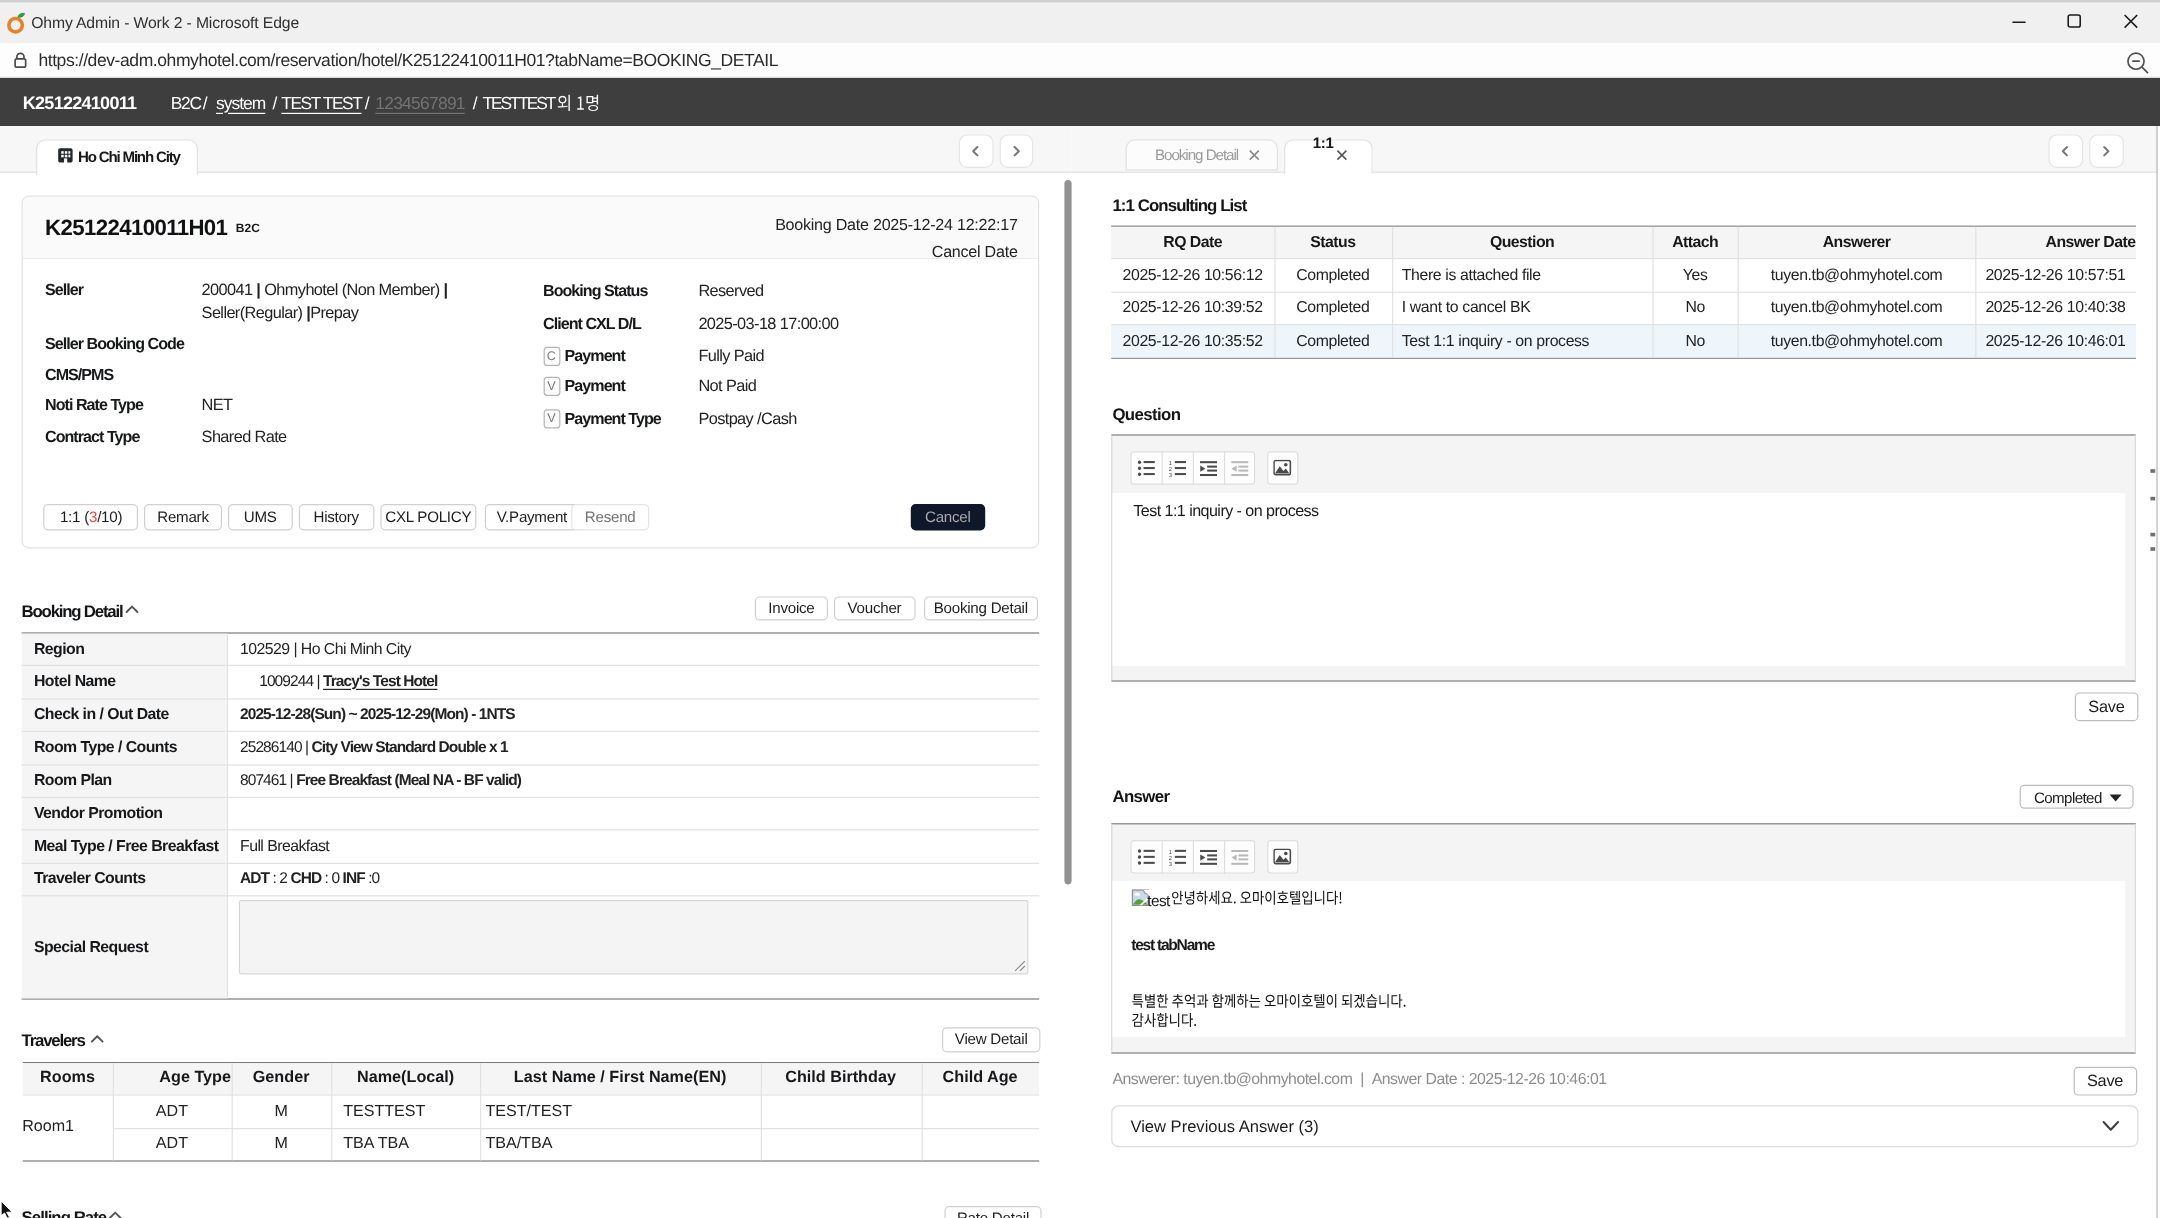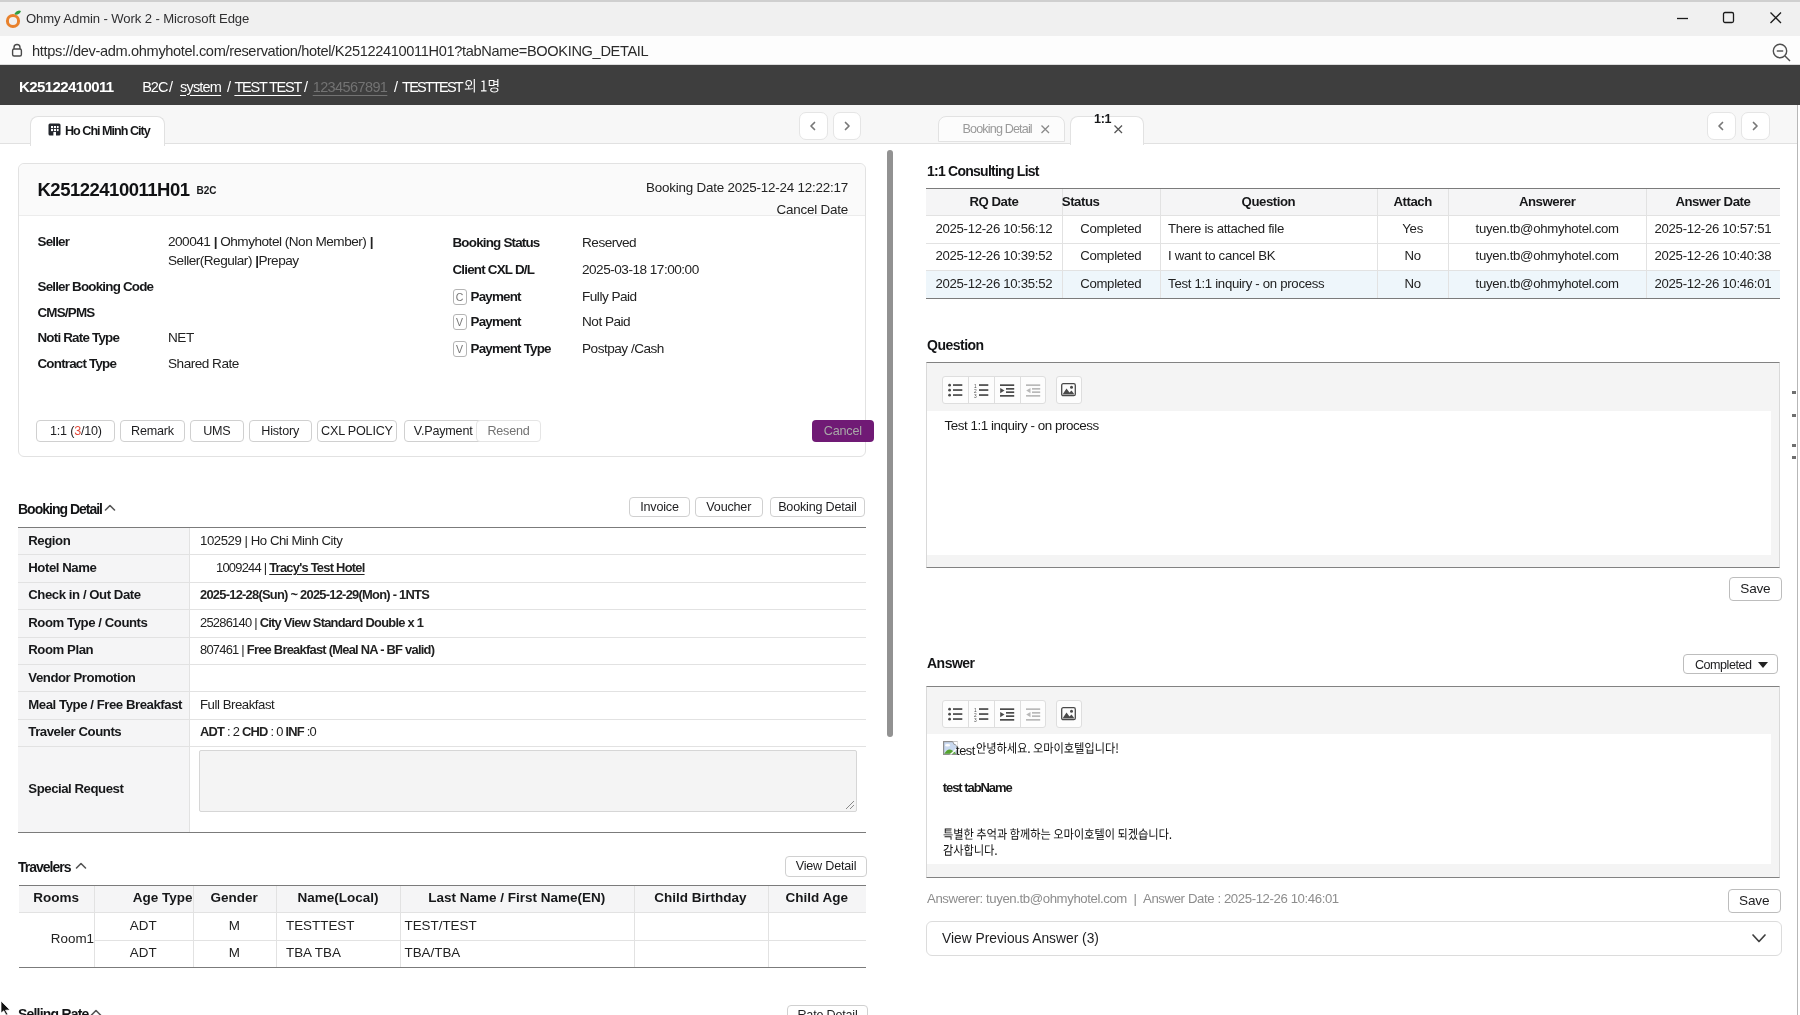--- a/index.html
+++ b/index.html
@@ -131,21 +131,21 @@
 <div class="abs ctr" style="left:452.5px;top:341.3px;width:14px;height:15.5px;border:1px solid #b5b5b5;border-radius:3px;font-size:10.5px;color:#777">V</div>
 <div class="lbl" style="left:470.5px;top:341.1px;font-size:13.4px;letter-spacing:-0.8px">Payment Type</div>
 <div class="val" style="left:582px;top:341.1px;font-size:13.6px;letter-spacing:-0.5px">Postpay /Cash</div>
 <div class="btn" style="left:36.3px;top:420.4px;width:79.2px;height:21.2px">1:1 (<span style="color:#e5493a">3</span>/10)</div>
 <div class="btn" style="left:120px;top:420.4px;width:65px;height:21.2px">Remark</div>
 <div class="btn" style="left:190px;top:420.4px;width:53.7px;height:21.2px">UMS</div>
 <div class="btn" style="left:248.5px;top:420.4px;width:63.3px;height:21.2px">History</div>
 <div class="btn" style="left:316.6px;top:420.4px;width:80.7px;height:21.2px">CXL POLICY</div>
 <div class="btn" style="left:403.6px;top:420.4px;width:79.2px;height:21.2px">V.Payment</div>
 <div class="btn" style="left:476px;top:420.4px;width:65px;height:21.2px;border-color:#e5e5e5;color:#737373">Resend</div>
-<div class="btn" style="left:812px;top:420.4px;width:61.7px;height:21.2px;border:none;background:#701a75;color:#a8a8a8">Cancel</div>
+<div class="btn" style="left:759px;top:420.4px;width:61.7px;height:21.2px;border:none;background:#0f172a;color:#a8a8a8">Cancel</div>
 <div class="abs b" style="left:18px;top:500.5px;font-size:14px;letter-spacing:-1px;color:#131416">Booking Detail</div>
 <svg class="abs" style="left:104px;top:503.5px" width="12" height="8">
     <path d="M1.5 6 L6 1.5 L10.5 6" fill="none" stroke="#555" stroke-width="1.6" stroke-linecap="round" stroke-linejoin="round"></path>
   </svg>
 <div class="btn" style="left:628.8px;top:496.5px;width:61.4px;height:20.5px">Invoice</div>
 <div class="btn" style="left:694.9px;top:496.5px;width:67.7px;height:20.5px">Voucher</div>
 <div class="btn" style="left:769.5px;top:496.5px;width:95.7px;height:20.5px">Booking Detail</div>
 <div class="abs" style="left:18px;top:526.9px;width:848px;height:1px;background:#7b7b7b"></div>
 <div class="abs" style="left:18px;top:831.7px;width:848px;height:1px;background:#7b7b7b"></div>
 <div class="abs" style="left:18px;top:527.9px;width:171.2px;height:303.80000000000007px;background:#f5f5f6"></div>
@@ -195,21 +195,21 @@
 <div class="vline" style="left:400px;top:885.5px;height:81.25px"></div>
 <div class="vline" style="left:633.5px;top:885.5px;height:81.25px"></div>
 <div class="vline" style="left:767.5px;top:885.5px;height:81.25px"></div>
 <div class="abs b" style="left:18.5px;top:890.1px;width:75.5px;text-align:center;font-size:13.5px;color:#17181a">Rooms</div>
 <div class="abs b" style="left:94px;top:890.1px;width:98.5px;text-align:right;font-size:13.5px;color:#17181a">Age Type</div>
 <div class="abs b" style="left:192.5px;top:890.1px;width:83.5px;text-align:center;font-size:13.5px;color:#17181a">Gender</div>
 <div class="abs b" style="left:276px;top:890.1px;width:124px;text-align:center;font-size:13.5px;color:#17181a">Name(Local)</div>
 <div class="abs b" style="left:400px;top:890.1px;width:233.5px;text-align:center;font-size:13.5px;color:#17181a">Last Name / First Name(EN)</div>
 <div class="abs b" style="left:633.5px;top:890.1px;width:134.0px;text-align:center;font-size:13.5px;color:#17181a">Child Birthday</div>
 <div class="abs b" style="left:767.5px;top:890.1px;width:98.5px;text-align:center;font-size:13.5px;color:#17181a">Child Age</div>
-<div class="abs" style="left:18.5px;top:938px;width:75.5px;text-align:right;font-size:13.4px;color:#222;transform:translateY(-50%)">Room1</div>
+<div class="abs" style="left:18.5px;top:938px;width:75.5px;text-align:left;font-size:13.4px;color:#222;transform:translateY(-50%)">Room1</div>
 <div class="abs" style="left:94px;top:917.9px;width:98.5px;text-align:center;font-size:13.4px;color:#222">ADT</div>
 <div class="abs" style="left:192.5px;top:917.9px;width:83.5px;text-align:center;font-size:13.4px;color:#222">M</div>
 <div class="abs" style="left:286px;top:917.9px;font-size:13.4px;color:#222">TESTTEST</div>
 <div class="abs" style="left:404.5px;top:917.9px;font-size:13.4px;color:#222">TEST/TEST</div>
 <div class="abs" style="left:94px;top:945.4px;width:98.5px;text-align:center;font-size:13.4px;color:#222">ADT</div>
 <div class="abs" style="left:192.5px;top:945.4px;width:83.5px;text-align:center;font-size:13.4px;color:#222">M</div>
 <div class="abs" style="left:286px;top:945.4px;font-size:13.4px;color:#222">TBA TBA</div>
 <div class="abs" style="left:404.5px;top:945.4px;font-size:13.4px;color:#222">TBA/TBA</div>
 <div class="abs b" style="left:18px;top:1005.5px;font-size:14px;letter-spacing:-0.8px;color:#131416">Selling Rate</div>
 <svg class="abs" style="left:90px;top:1008.5px" width="12" height="8">
@@ -226,25 +226,25 @@
 <div class="abs" style="left:925.9px;top:269.9px;width:853.6999999999999px;height:28.400000000000034px;background:#eef6fb"></div>
 <div class="tbl-border" style="left:925.9px;top:215.1px;width:853.6999999999999px"></div>
 <div class="tbl-border" style="left:925.9px;top:243.0px;width:853.6999999999999px"></div>
 <div class="tbl-border" style="left:925.9px;top:269.9px;width:853.6999999999999px"></div>
 <div class="vline" style="left:1061.8px;top:189.2px;height:109.10000000000002px"></div>
 <div class="vline" style="left:1159.6px;top:189.2px;height:109.10000000000002px"></div>
 <div class="vline" style="left:1377.2px;top:189.2px;height:109.10000000000002px"></div>
 <div class="vline" style="left:1448.1px;top:189.2px;height:109.10000000000002px"></div>
 <div class="vline" style="left:1646.2px;top:189.2px;height:109.10000000000002px"></div>
 <div class="abs b" style="left:925.9px;top:193.6px;width:135.89999999999998px;text-align:center;font-size:13.2px;letter-spacing:-0.45px;color:#17181a">RQ Date</div>
-<div class="abs b" style="left:1061.8px;top:193.6px;width:97.79999999999995px;text-align:left;font-size:13.2px;letter-spacing:-0.45px;color:#17181a">Status</div>
+<div class="abs b" style="left:1061.8px;top:193.6px;width:97.79999999999995px;text-align:center;font-size:13.2px;letter-spacing:-0.45px;color:#17181a">Status</div>
 <div class="abs b" style="left:1159.6px;top:193.6px;width:217.60000000000014px;text-align:center;font-size:13.2px;letter-spacing:-0.45px;color:#17181a">Question</div>
 <div class="abs b" style="left:1377.2px;top:193.6px;width:70.89999999999986px;text-align:center;font-size:13.2px;letter-spacing:-0.45px;color:#17181a">Attach</div>
 <div class="abs b" style="left:1448.1px;top:193.6px;width:198.10000000000014px;text-align:center;font-size:13.2px;letter-spacing:-0.45px;color:#17181a">Answerer</div>
-<div class="abs b" style="left:1646.2px;top:193.6px;width:133.39999999999986px;text-align:center;font-size:13.2px;letter-spacing:-0.45px;color:#17181a">Answer Date</div>
+<div class="abs b" style="left:1646.2px;top:193.6px;width:133.39999999999986px;text-align:right;font-size:13.2px;letter-spacing:-0.45px;color:#17181a">Answer Date</div>
 <div class="abs" style="left:925.9px;top:221.0px;width:135.89999999999998px;text-align:center;font-size:13.2px;letter-spacing:-0.3px;color:#222">2025-12-26 10:56:12</div>
 <div class="abs" style="left:1061.8px;top:221.0px;width:97.79999999999995px;text-align:center;font-size:13.2px;letter-spacing:-0.3px;color:#222">Completed</div>
 <div class="abs" style="left:1168.1px;top:221.0px;font-size:13.2px;letter-spacing:-0.3px;color:#222">There is attached file</div>
 <div class="abs" style="left:1377.2px;top:221.0px;width:70.89999999999986px;text-align:center;font-size:13.2px;letter-spacing:-0.3px;color:#222">Yes</div>
 <div class="abs" style="left:1448.1px;top:221.0px;width:198.10000000000014px;text-align:center;font-size:13.2px;letter-spacing:-0.3px;color:#222">tuyen.tb@ohmyhotel.com</div>
 <div class="abs" style="left:1646.2px;top:221.0px;width:133.39999999999986px;text-align:center;font-size:13.2px;letter-spacing:-0.3px;color:#222">2025-12-26 10:57:51</div>
 <div class="abs" style="left:925.9px;top:248.4px;width:135.89999999999998px;text-align:center;font-size:13.2px;letter-spacing:-0.3px;color:#222">2025-12-26 10:39:52</div>
 <div class="abs" style="left:1061.8px;top:248.4px;width:97.79999999999995px;text-align:center;font-size:13.2px;letter-spacing:-0.3px;color:#222">Completed</div>
 <div class="abs" style="left:1168.1px;top:248.4px;font-size:13.2px;letter-spacing:-0.3px;color:#222">I want to cancel BK</div>
 <div class="abs" style="left:1377.2px;top:248.4px;width:70.89999999999986px;text-align:center;font-size:13.2px;letter-spacing:-0.3px;color:#222">No</div>

